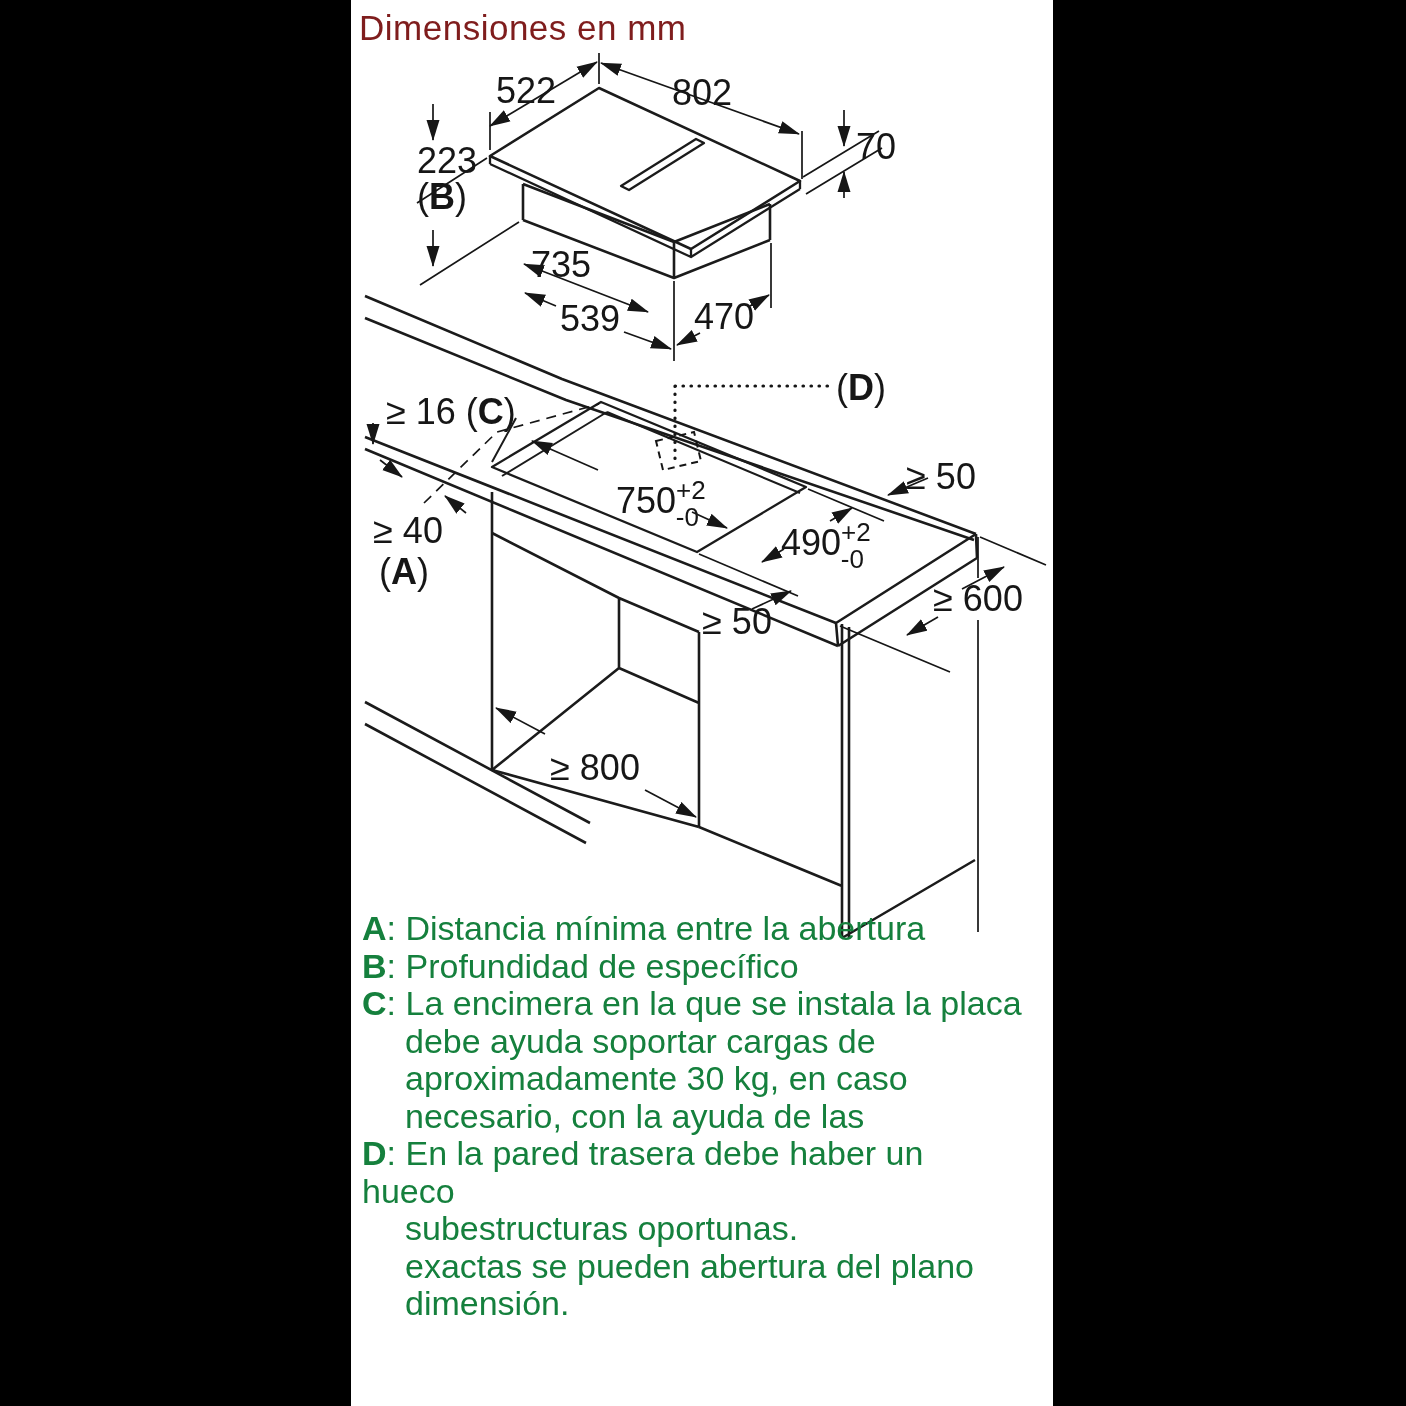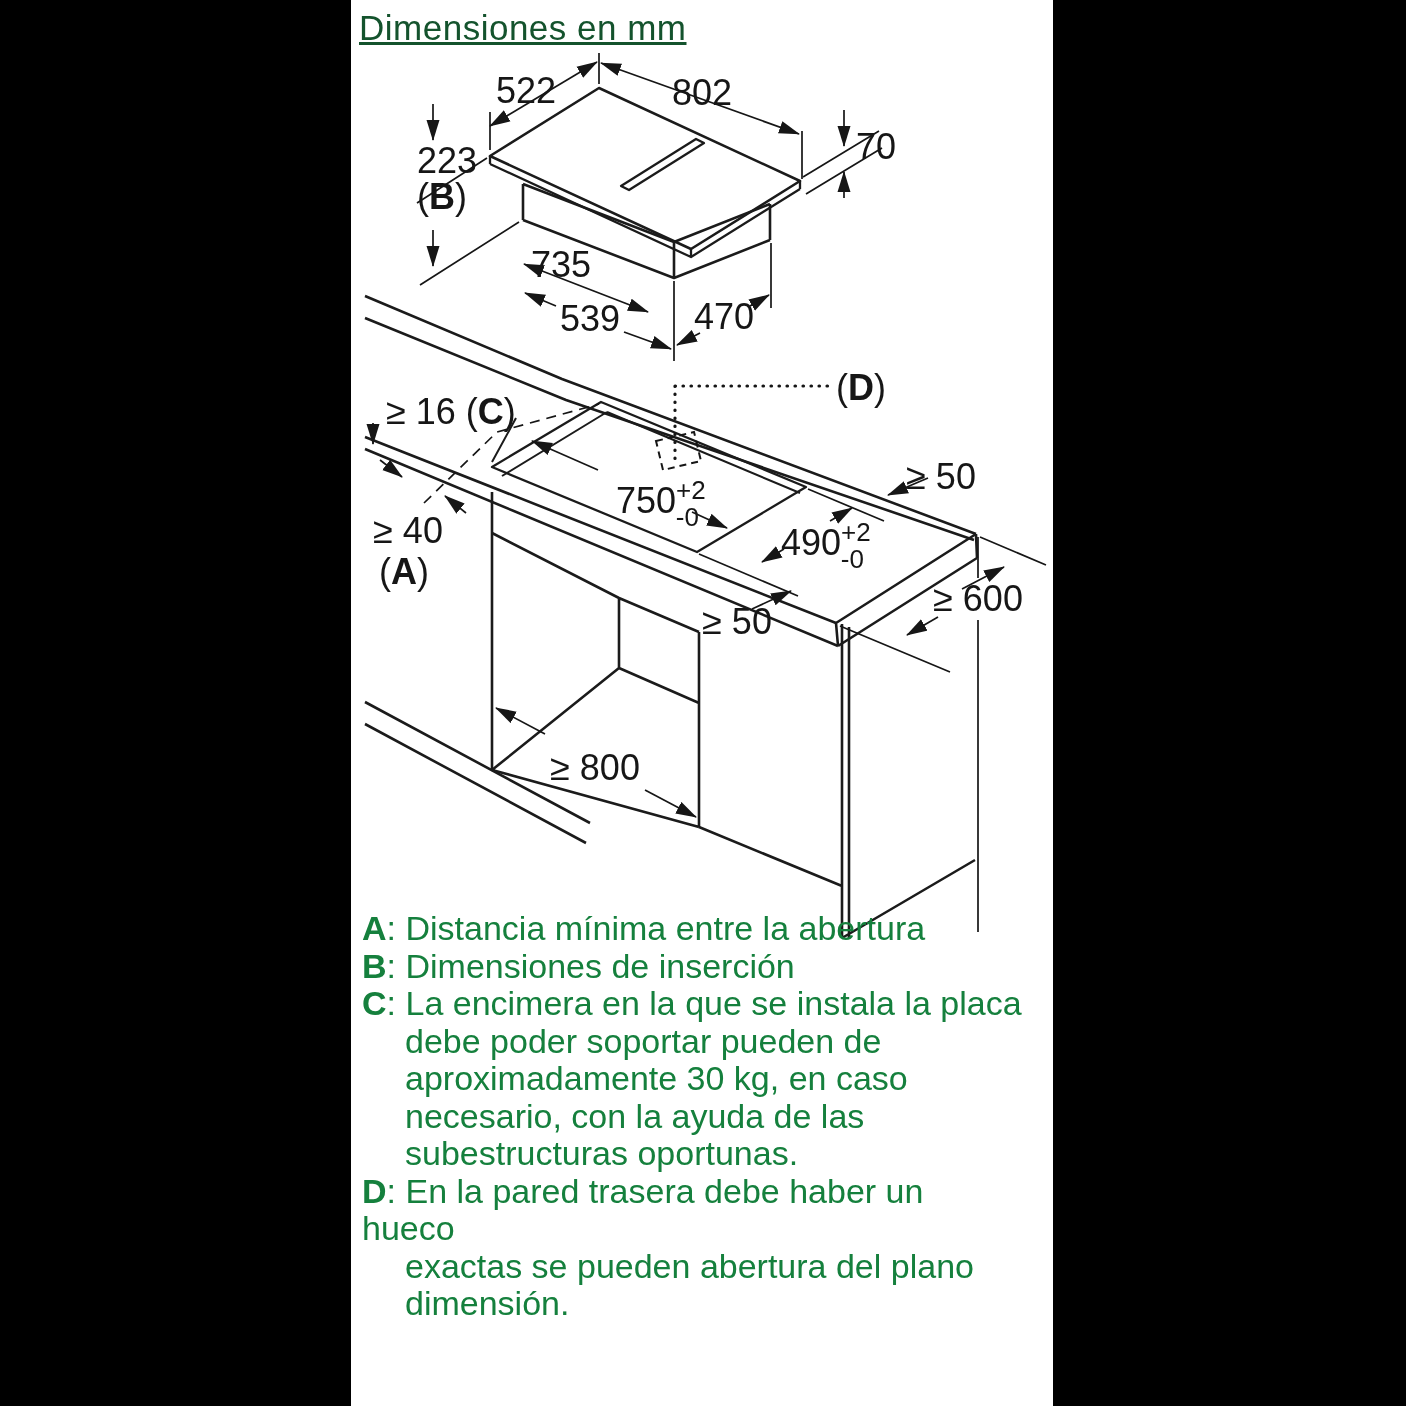--- a/index.html
+++ b/index.html
@@ -2,21 +2,21 @@
 <html><head>
 <meta charset="utf-8">
 <style>
   html,body{margin:0;padding:0;background:#000;}
   .stage{position:relative;width:1406px;height:1406px;background:#000;overflow:hidden;
          font-family:"Liberation Sans",sans-serif;}
   .bar{position:absolute;top:0;height:1406px;background:#000;}
   .bar.left{left:0;width:351px;}
   .bar.right{left:1053px;width:353px;}
   .content{position:absolute;left:351px;top:0;width:702px;height:1406px;background:#fff;color:#1b1b1b;}
-  .title{position:absolute;left:8px;top:8px;font-size:35px;letter-spacing:0.5px;color:#14532d;text-decoration:underline;}
+  .title{position:absolute;left:8px;top:8px;font-size:35px;letter-spacing:0.5px;color:#7f1d1d;}
   svg{position:absolute;left:0;top:0;}
   svg text{font-family:"Liberation Sans",sans-serif;font-size:36px;fill:#161616;}
   .legend{position:absolute;left:11px;top:910px;width:660px;font-size:34px;line-height:37.5px;color:#15803d;}
   .lg-key{font-weight:700;}
   .cont{padding-left:43px;}
 </style>
 </head>
 <body>
 
 <div class="stage">
@@ -120,24 +120,24 @@
         <text x="408" y="543" text-anchor="middle">≥ 40</text>
         <text x="404" y="584" text-anchor="middle"><tspan>(</tspan><tspan font-weight="700">A</tspan><tspan>)</tspan></text>
         <text x="737" y="634" text-anchor="middle">≥ 50</text>
         <text x="978" y="611" text-anchor="middle">≥ 600</text>
         <text x="595" y="780" text-anchor="middle">≥ 800</text>
       </g>
     </svg>
 
     <div class="legend">
       <div class="lg-row"><span class="lg-key">A</span><span>: </span><span>Distancia mínima entre la abertura</span></div>
-      <div class="lg-row"><span class="lg-key">B</span><span>: </span><span>Dimensiones de inserción</span></div>
+      <div class="lg-row"><span class="lg-key">B</span><span>: </span><span>Profundidad de específico</span></div>
       <div class="lg-row"><span class="lg-key">C</span><span>: </span><span>La encimera en la que se instala la placa</span></div>
-      <div class="lg-row cont">debe poder soportar pueden de</div>
+      <div class="lg-row cont">debe ayuda soportar cargas de</div>
       <div class="lg-row cont">aproximadamente 30 kg, en caso</div>
       <div class="lg-row cont">necesario, con la ayuda de las</div>
+      <div class="lg-row"><span class="lg-key">D</span><span>: </span><span>En la pared trasera debe haber un hueco</span></div>
       <div class="lg-row cont">subestructuras oportunas.</div>
-      <div class="lg-row"><span class="lg-key">D</span><span>: </span><span>En la pared trasera debe haber un hueco</span></div>
       <div class="lg-row cont">exactas se pueden abertura del plano</div>
       <div class="lg-row cont">dimensión.</div>
     </div>
   </div>
 </div>
 
 </body></html>

